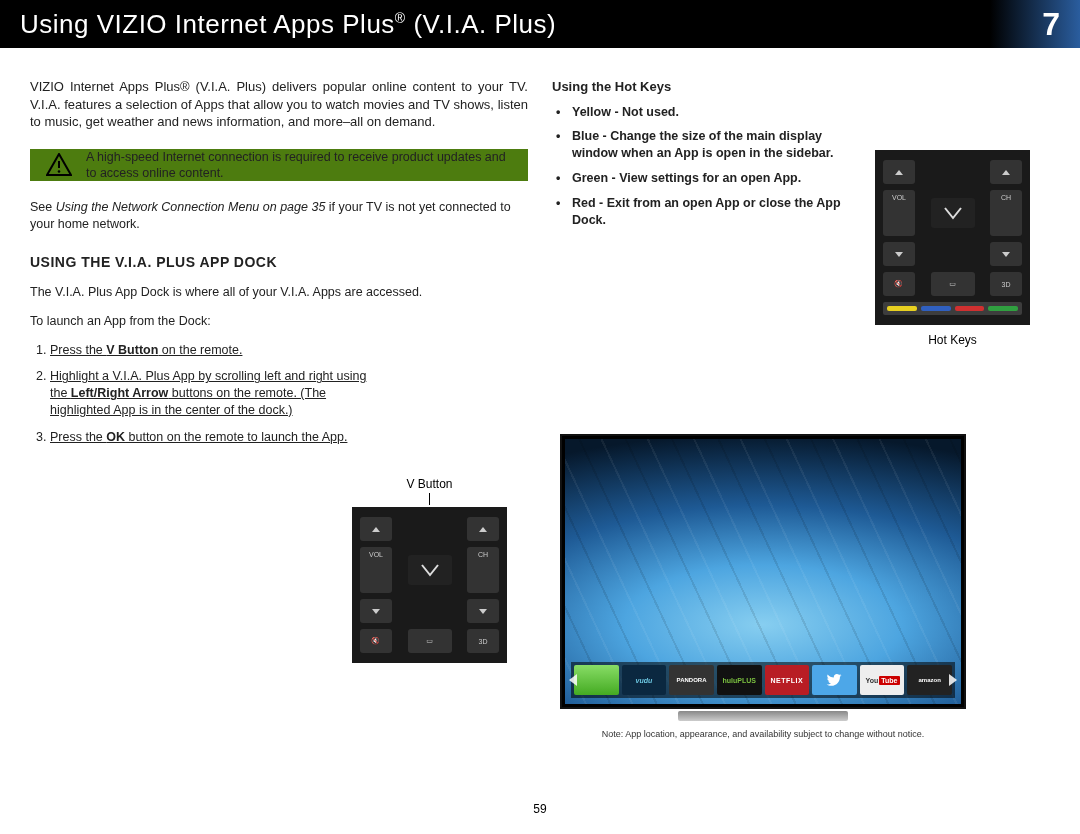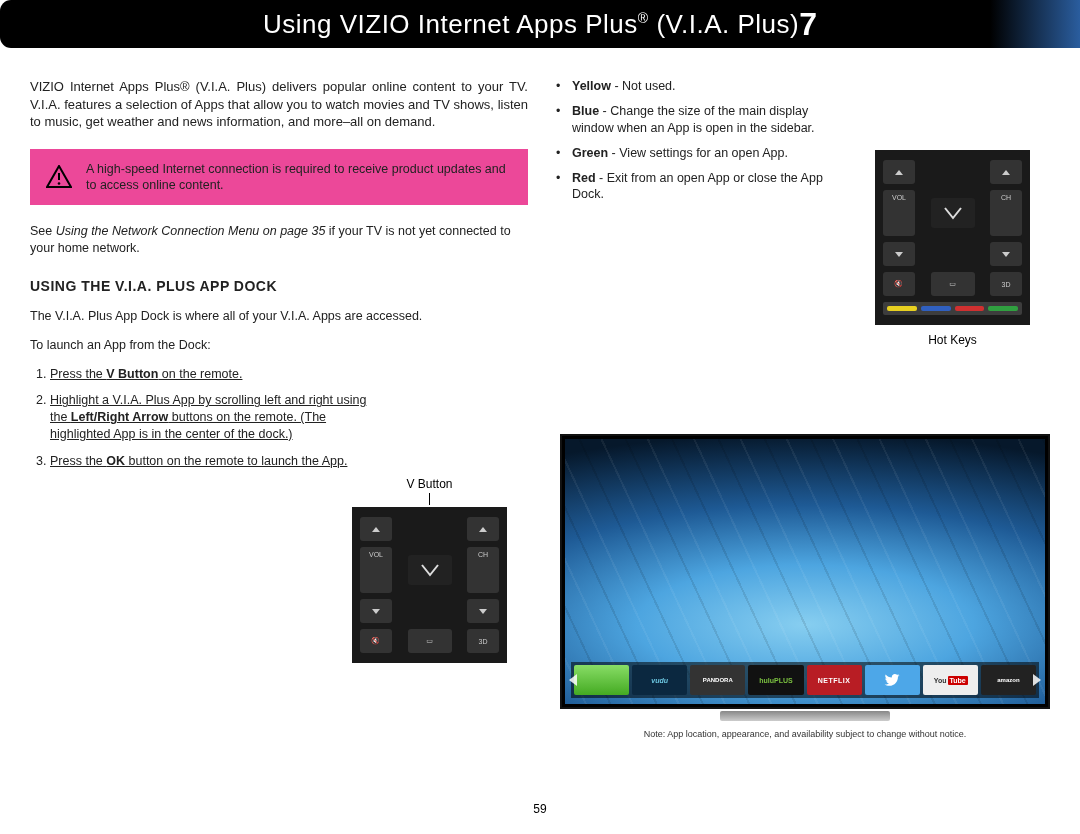--- a/index.html
+++ b/index.html
@@ -1,36 +1,36 @@
 <!DOCTYPE html>
 <html><head>
 <meta charset="utf-8">
 <style>
 * { margin: 0; padding: 0; box-sizing: border-box; }
 body { width: 1080px; height: 834px; font-family: Arial, Helvetica, sans-serif; background: #fff; position: relative; }
-.header-bar { background: #000; color: #fff; height: 48px; display: flex; align-items: center; justify-content: center; padding: 0 20px 0 20px; position: relative; border-radius: 11px; }
+.header-bar { background: #000; color: #fff; height: 48px; display: flex; align-items: center; justify-content: space-between; padding: 0 20px 0 20px; position: relative; }
 .header-bar::after { content: ""; position: absolute; right: 0; top: 0; width: 90px; height: 100%; background: linear-gradient(to right, #000, #2a5d9e); }
 .header-title { font-size: 26px; font-weight: normal; letter-spacing: 0.5px; }
 .header-title sup { font-size: 14px; }
 .chapter-num { font-size: 32px; font-weight: bold; position: relative; z-index: 2; }
 .content { display: flex; padding: 30px 30px 0 30px; gap: 24px; }
 .col { width: 50%; font-size: 13px; line-height: 1.35; color: #222; }
 .intro { text-align: justify; margin-bottom: 18px; }
-.warning-box { background: #ec4899; padding: 12px 16px; display: flex; gap: 14px; align-items: center; margin-bottom: 18px; }
+.warning-box { background: #4d7c0f; padding: 0 16px; display: flex; gap: 14px; align-items: center; margin-bottom: 18px; }
 .warning-icon { width: 26px; height: 24px; flex-shrink: 0; }
 .warning-text { font-size: 12.5px; line-height: 1.3; }
 .see-note { margin-bottom: 20px; font-size: 12.5px; }
 .see-note .italic { font-style: italic; }
 .section-h { font-size: 14px; font-weight: bold; letter-spacing: 0.5px; margin-bottom: 12px; }
 .para { margin-bottom: 12px; font-size: 12.5px; }
 .steps { list-style: decimal; padding-left: 20px; font-size: 12.5px; }
 .steps li { margin-bottom: 10px; padding-right: 160px; text-decoration: underline; }
 .subh { font-weight: bold; font-size: 13px; margin-bottom: 8px; }
 .hotkey-list { list-style: none; padding-left: 14px; font-size: 12.5px; }
-.hotkey-list li { margin-bottom: 8px; position: relative; padding-left: 6px; padding-right: 200px; }
+.hotkey-list li { margin-bottom: 8px; position: relative; padding-left: 6px; padding-right: 200px; font-weight: bold; }
 .hotkey-list li::before { content: "•"; position: absolute; left: -10px; }
 .remote-fig { position: absolute; width: 155px; }
 .remote-left { left: 352px; top: 477px; }
 .remote-right { left: 875px; top: 150px; }
 .fig-label { text-align: center; font-size: 12px; margin-bottom: 2px; }
 .fig-line { width: 1px; height: 12px; background: #000; margin: 0 auto 2px; }
 .remote-box { background: #1a1a1a; padding: 10px 8px; width: 155px; display: flex; flex-direction: column; gap: 6px; }
 .remote-row { display: flex; justify-content: space-between; align-items: center; }
 .rbtn { width: 32px; height: 24px; background: #333; border-radius: 3px; display: flex; align-items: center; justify-content: center; color: #ccc; font-size: 7px; position: relative; }
 .rbtn.tall { height: 46px; flex-direction: column; justify-content: space-between; padding: 4px 0; }
@@ -39,21 +39,21 @@
 .arrow-up, .arrow-down { width: 0; height: 0; border-left: 4px solid transparent; border-right: 4px solid transparent; }
 .arrow-up { border-bottom: 5px solid #ccc; }
 .arrow-down { border-top: 5px solid #ccc; }
 .hotkey-strip { display: flex; gap: 4px; background: #3d3d3d; padding: 4px; border-radius: 2px; }
 .hk { flex: 1; height: 5px; border-radius: 2px; }
 .hk.y { background: #e8d020; }
 .hk.b { background: #3060c0; }
 .hk.r { background: #d03030; }
 .hk.g { background: #30a040; }
 .hotkeys-caption { text-align: center; font-size: 12px; margin-top: 8px; }
-.tv-fig { position: absolute; left: 560px; top: 434px; width: 490px; }
+.tv-fig { position: absolute; left: 560px; top: 434px; width: 406px; }
 .tv-frame { border: 2px solid #111; background: #000; height: 275px; position: relative; overflow: hidden; }
 .tv-screen { position: absolute; inset: 3px; background: radial-gradient(ellipse 140% 90% at 50% 70%, #87cef0 0%, #4da5e0 25%, #1e5a95 50%, #06182b 80%); overflow: hidden; }
 .tv-screen::before { content:""; position:absolute; inset:0; background: repeating-linear-gradient(65deg, transparent 0 18px, rgba(255,255,255,0.06) 18px 20px, transparent 20px 40px, rgba(0,0,0,0.1) 40px 42px); }
 .tv-stand { width: 170px; height: 10px; background: linear-gradient(#888,#ccc); margin: 2px auto 0; border-radius: 2px; }
 .app-dock { position: absolute; bottom: 6px; left: 6px; right: 6px; height: 36px; background: rgba(0,0,0,0.55); display: flex; gap: 3px; padding: 3px; }
 .app { flex: 1; border-radius: 2px; display: flex; align-items: center; justify-content: center; font-size: 7px; color: #fff; font-weight: bold; text-align: center; }
 .app.fav { background: linear-gradient(#8d6,#4a2); }
 .app.vudu { background: #0b2840; color: #6cc6e0; font-style: italic; }
 .app.pan { background: #333; font-size: 6px; }
 .app.hulu { background: #111; color: #7bc040; font-size: 7px; }
@@ -97,20 +97,21 @@
     <p class="para">The V.I.A. Plus App Dock is where all of your V.I.A. Apps are accessed.</p>
     <p class="para">To launch an App from the Dock:</p>
     <ol class="steps">
       <li><span>Press the </span><b>V Button</b><span> on the remote.</span></li>
       <li><span>Highlight a V.I.A. Plus App by scrolling left and right using the </span><b>Left/Right Arrow</b><span> buttons on the remote. (The highlighted App is in the center of the dock.)</span></li>
       <li><span>Press the </span><b>OK</b><span> button on the remote to launch the App.</span></li>
     </ol>
   </div>
 
   <div class="col">
+    <p class="subh">Using the Hot Keys</p>
     <ul class="hotkey-list">
       <li><b>Yellow</b><span> - Not used.</span></li>
       <li><b>Blue</b><span> - Change the size of the main display window when an App is open in the sidebar.</span></li>
       <li><b>Green</b><span> - View settings for an open App.</span></li>
       <li><b>Red</b><span> - Exit from an open App or close the App Dock.</span></li>
     </ul>
   </div>
 </div>
 
 <div class="remote-fig remote-left">

